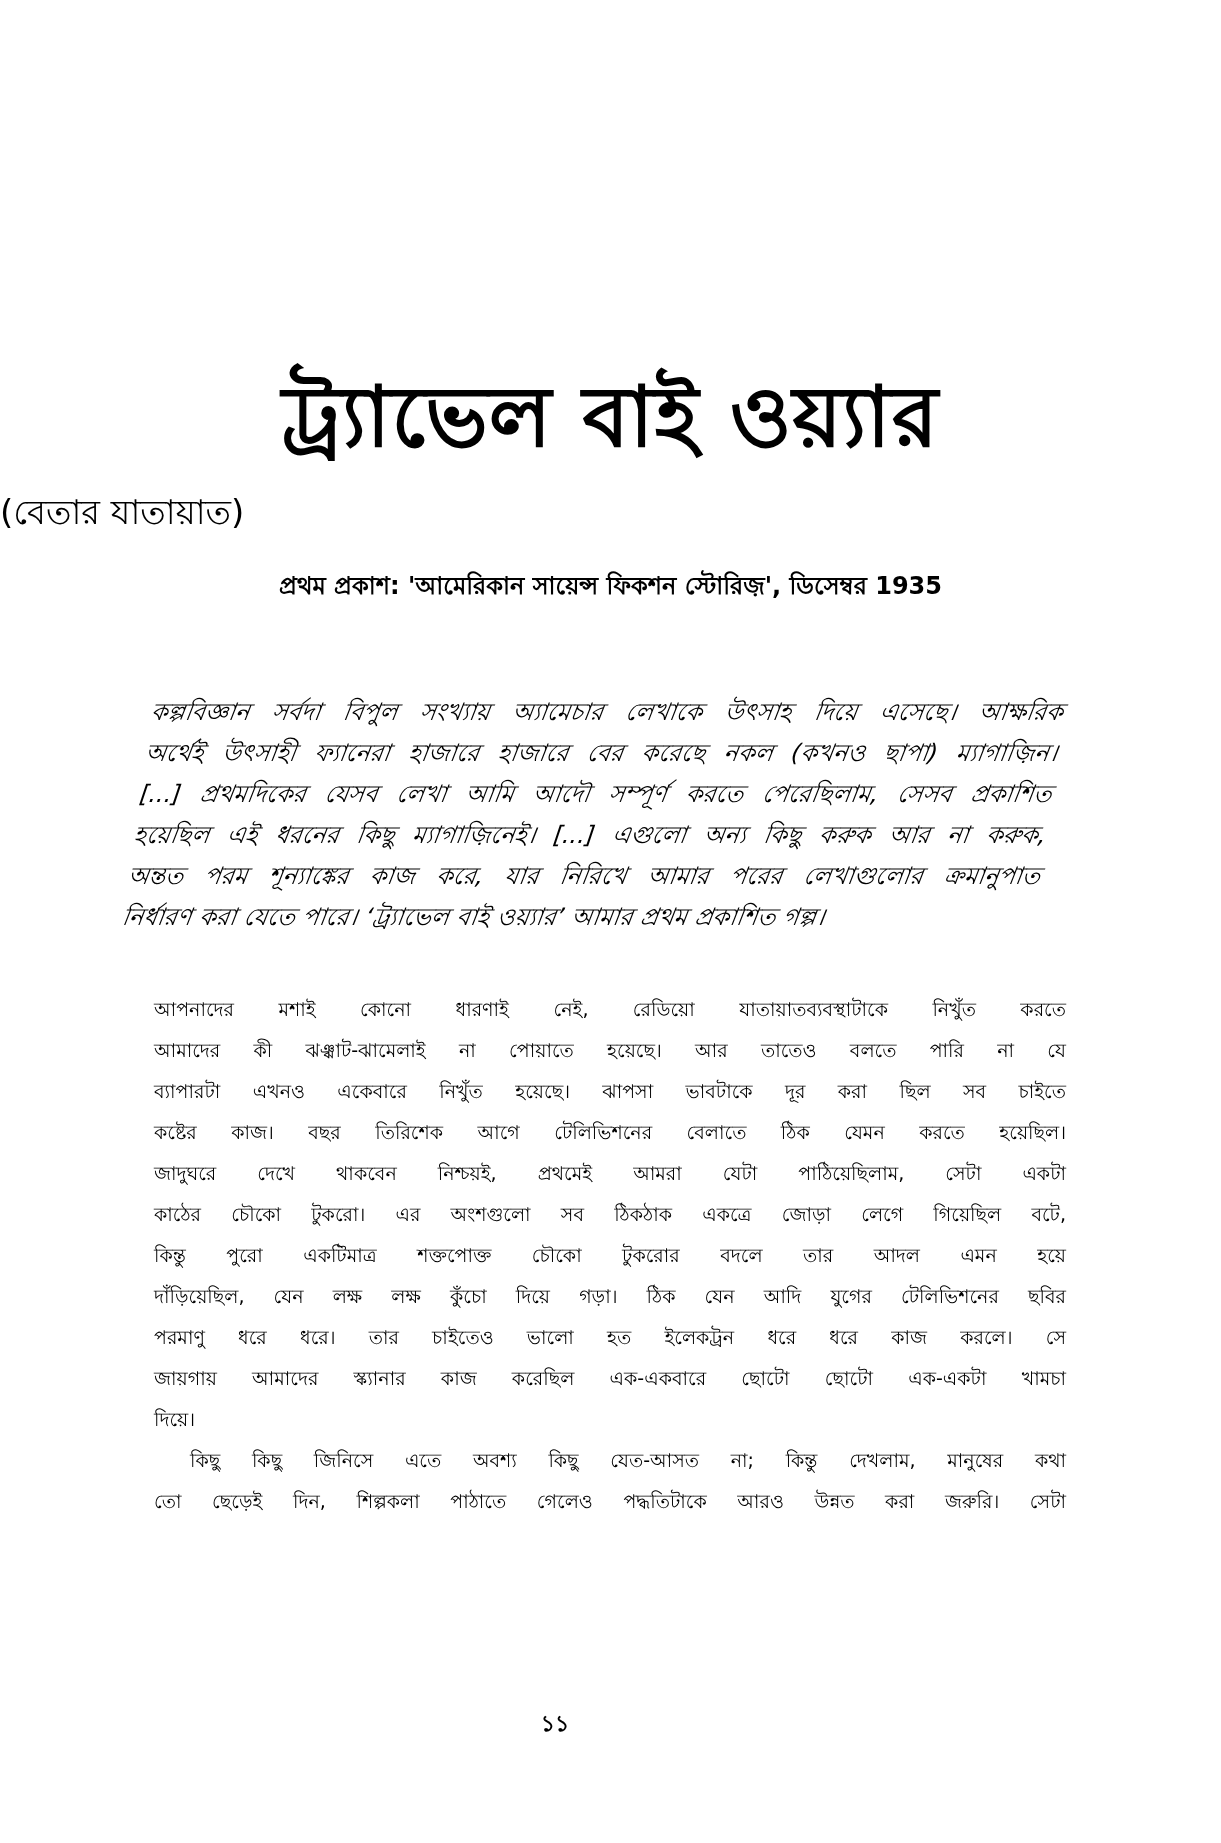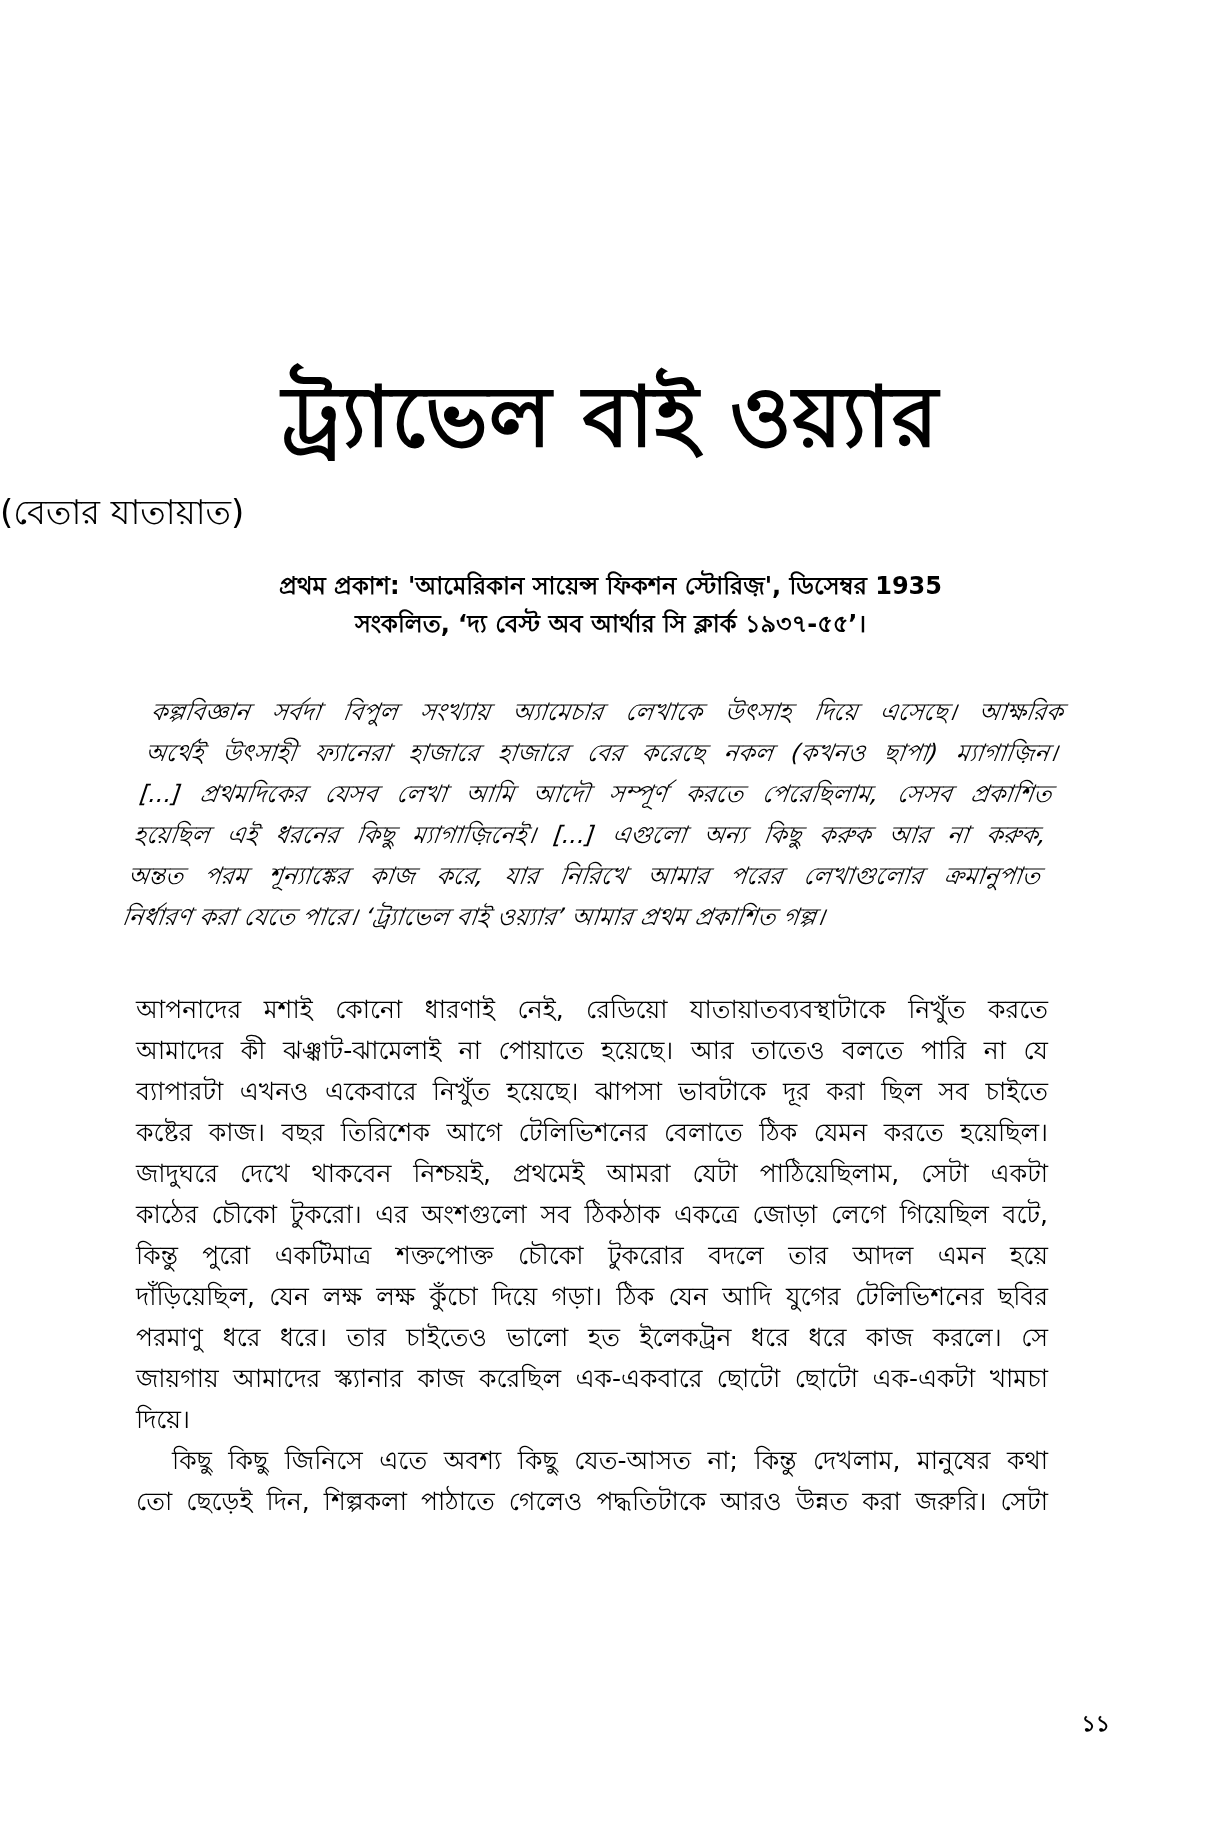--- a/index.html
+++ b/index.html
@@ -70,60 +70,59 @@
       text-align: justify;
       text-align-last: justify;
       display: block;
     }
     .epigraph .line.last {
       text-align-last: left;
     }
     .body-text {
       position: absolute;
       top: 972px;
-      left: 136px;
+      left: 154px;
       width: 912px;
-      font-size: 25px;
+      font-size: 19px;
       line-height: 41px;
     }
     .body-text .line {
       white-space: nowrap;
       display: block;
       text-align: justify;
       text-align-last: justify;
     }
     .body-text .line.last {
       text-align-last: left;
     }
     .body-text .line.indent {
       padding-left: 36px;
     }
     .page-number {
       position: absolute;
       top: 1692px;
       left: 0;
       width: 1110px;
-      text-align: right;
+      text-align: center;
       font-size: 22px;
       font-weight: bold;
       line-height: 30px;
     }
   </style>
 </head>
 <body>
 
 <div class="page">
 
   <div class="title">ট্র্যাভেল বাই ওয়্যার</div>
 
   <div class="subtitle">(বেতার যাতায়াত)</div>
 
   <div class="pubinfo">
     <div>প্রথম প্রকাশ: 'আমেরিকান সায়েন্স ফিকশন স্টোরিজ়', ডিসেম্বর 1935</div>
-    <div>সংকলিত, ‘দ্য বেস্ট অব আর্থার সি ক্লার্ক ১৯৩৭-৫৫’।</div>
   </div>
 
   <div class="epigraph">
     <span class="line">কল্পবিজ্ঞান সর্বদা বিপুল সংখ্যায় অ্যামেচার লেখাকে উৎসাহ দিয়ে এসেছে। আক্ষরিক</span>
     <span class="line">অর্থেই উৎসাহী ফ্যানেরা হাজারে হাজারে বের করেছে নকল (কখনও ছাপা) ম্যাগাজ়িন।</span>
     <span class="line">[...] প্রথমদিকের যেসব লেখা আমি আদৌ সম্পূর্ণ করতে পেরেছিলাম, সেসব প্রকাশিত</span>
     <span class="line">হয়েছিল এই ধরনের কিছু ম্যাগাজ়িনেই। [...] এগুলো অন্য কিছু করুক আর না করুক,</span>
     <span class="line">অন্তত পরম শূন্যাঙ্কের কাজ করে, যার নিরিখে আমার পরের লেখাগুলোর ক্রমানুপাত</span>
     <span class="line last">নির্ধারণ করা যেতে পারে। ‘ট্র্যাভেল বাই ওয়্যার’ আমার প্রথম প্রকাশিত গল্প।</span>
   </div>

